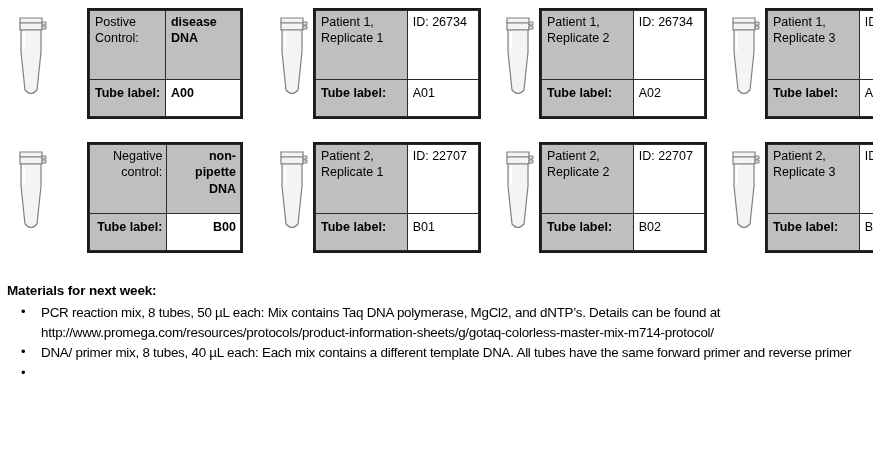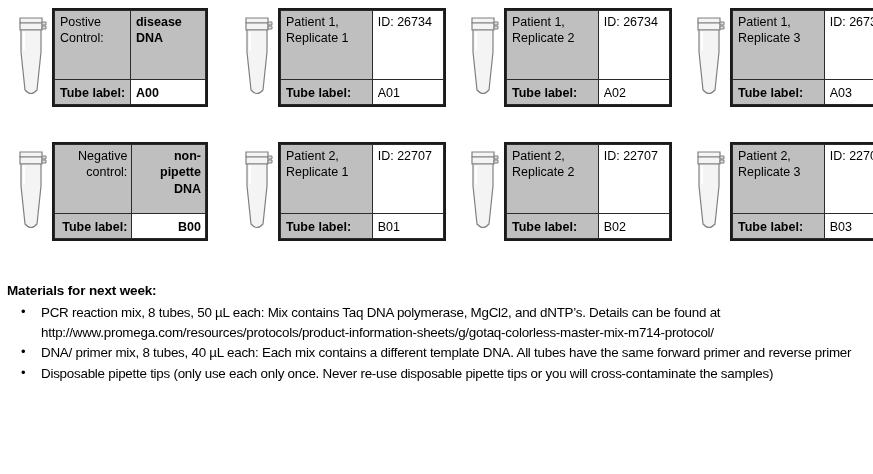--- a/index.html
+++ b/index.html
@@ -63,24 +63,24 @@
     padding: 3px 4px 3px 5px;
     vertical-align: top;
     font-size: 12.5px;
     line-height: 1.3;
     white-space: pre-line;
   }
   .cell-grey { background: #bfbfbf; }
   .cell-white { background: #ffffff; }
   .cell-bold { font-weight: bold; white-space: nowrap; }
   .row-top td { height: 62px; }
-  .row-bottom td { height: 22px; vertical-align: middle; padding-top: 2px; padding-bottom: 0; }
+  .row-bottom td { height: 22px; vertical-align: middle; padding-top: 2px; padding-bottom: 12px; }
 
   
-  .card-control { width: 152px; }
+  .card-control { width: 152px; margin-left: 35px; }
   .card-control .col-1 { width: 74px; }
   .card-control .col-2 { width: 72px; font-weight: bold; }
 
   .card-patient { width: 164px; }
   .card-patient .col-1 { width: 80px; }
   .card-patient .col-2 { width: 60px; }
 
   
   #materials {
     position: absolute;
@@ -380,16 +380,15 @@
     <li class="bullet-item">
       <span class="bullet-marker">•</span>
       <span>PCR reaction mix, 8 tubes, 50 µL each: Mix contains Taq DNA polymerase, MgCl2, and dNTP’s. Details can be found at http://www.promega.com/resources/protocols/product-information-sheets/g/gotaq-colorless-master-mix-m714-protocol/</span>
     </li>
     <li class="bullet-item">
       <span class="bullet-marker">•</span>
       <span>DNA/ primer mix, 8 tubes, 40 µL each: Each mix contains a different template DNA. All tubes have the same forward primer and reverse primer</span>
     </li>
     <li class="bullet-item">
       <span class="bullet-marker">•</span>
-      <span>Disposable pipette tips (only use each only once. Never re-use disposable pipette tips or you will cross-contaminate the samples)</span>
     </li>
   </ul>
 </div>
 
 </body></html>

